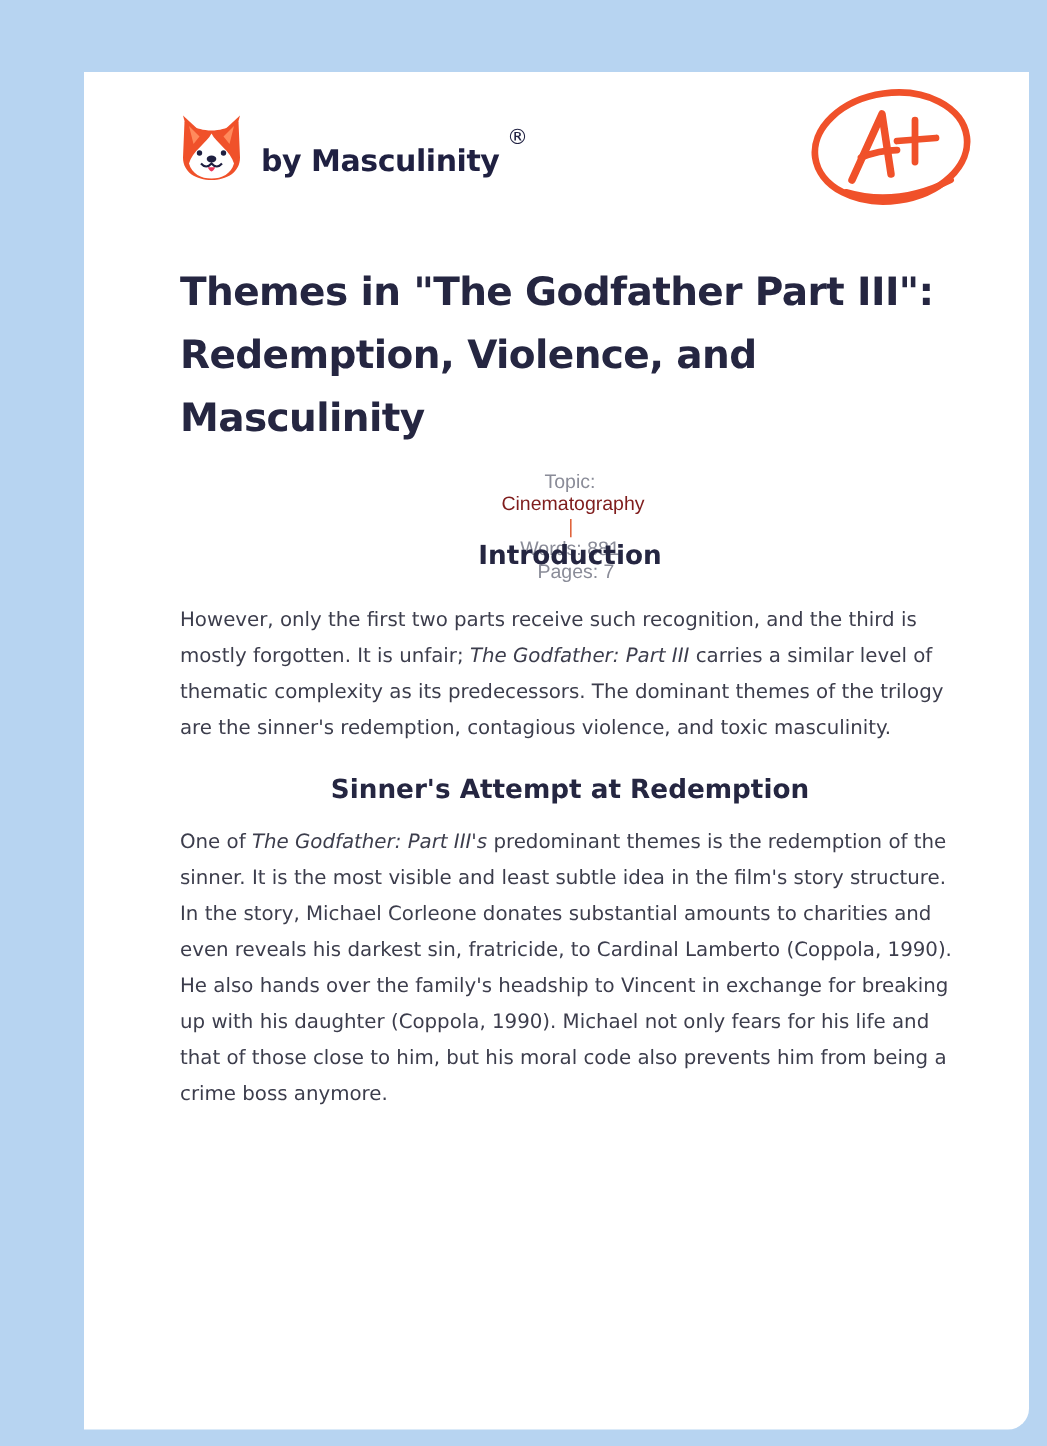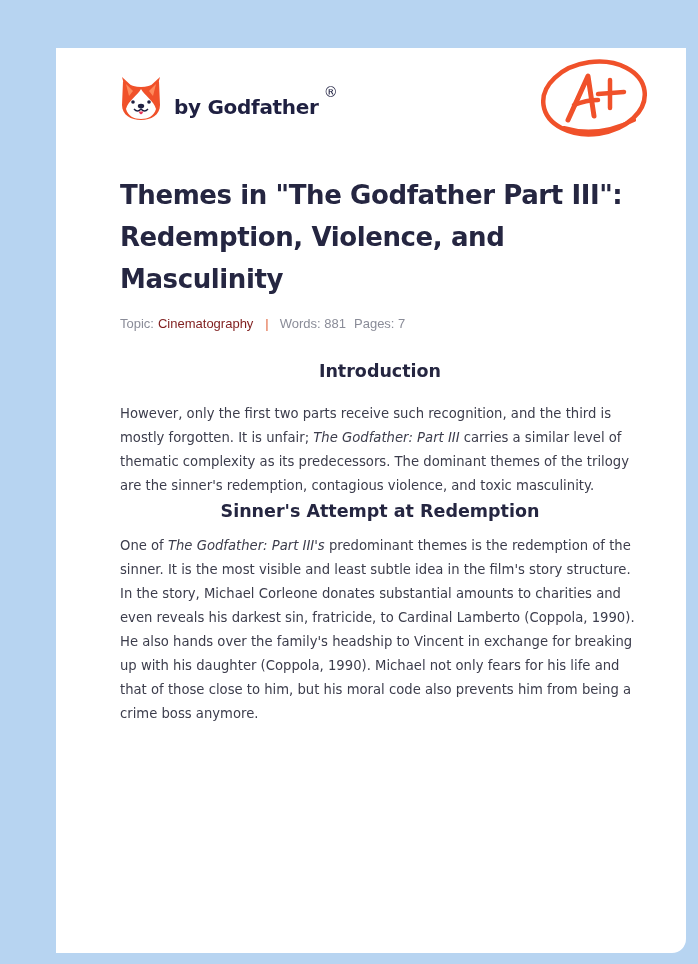--- a/index.html
+++ b/index.html
@@ -82,20 +82,21 @@
     letter-spacing: -0.4px;
   }
   .meta {
     margin-top: 13px;
     font-family: "Liberation Sans", sans-serif;
     font-size: 13px;
     color: #8a8c98;
     display: flex;
     align-items: center;
     height: 20px;
+    flex-direction: column;
   }
   .meta .topic-val {
     color: #7f1d1d;
     margin-left: 4px;
   }
   .meta .sep {
     color: #e0643c;
     margin: 0 11px 0 12px;
   }
   .meta .pages-label {
@@ -104,21 +105,21 @@
   h2 {
     font-family: "DejaVu Sans", sans-serif;
     font-weight: bold;
     font-size: 17.5px;
     color: #252641;
     margin: 0;
     line-height: 26px;
     text-align: center;
   }
   .h-intro { margin-top: 25px; }
-  .h-sinner { }
+  .h-sinner { margin-top: 16px; }
   p {
     font-family: "DejaVu Sans", sans-serif;
     font-size: 13.2px;
     line-height: 24px;
     color: #3c3d4c;
     margin: 0;
   }
   .p1 { margin-top: 11px; }
   .p2, .p5 { margin-top: 18px; }
   .p4 { margin-top: 10px; }
@@ -144,21 +145,21 @@
 
         <circle cx="13" cy="27" r="1.8" fill="#1f2041"></circle>
         <circle cx="29" cy="27" r="1.8" fill="#1f2041"></circle>
 
         <ellipse cx="21" cy="31" rx="3.2" ry="2.3" fill="#1f2041"></ellipse>
 
         <path d="M14 34 Q17.5 38 21 34 Q24.5 38 28 34" stroke="#1f2041" stroke-width="1.4" fill="none"></path>
 
         <path d="M18.5 36.5 Q21 42 23.5 36.5 Z" fill="#e8365a"></path>
       </svg>
-      <span class="logo-text">by Godfather</span>
+      <span class="logo-text">by Masculinity</span>
       <span class="logo-reg">®</span>
     </div>
     <svg class="grade-badge" viewBox="0 0 112 82">
       <ellipse cx="56" cy="40" rx="51" ry="36" transform="rotate(-8 56 40)" fill="none" stroke="#f0512a" stroke-width="4.5" stroke-dasharray="290 25" stroke-linecap="round"></ellipse>
       <path d="M30 62 L50 18 L56 58" fill="none" stroke="#f0512a" stroke-width="5" stroke-linecap="round" stroke-linejoin="round"></path>
       <path d="M36 47 Q48 42 60 42" fill="none" stroke="#f0512a" stroke-width="4.5" stroke-linecap="round"></path>
       <path d="M72 22 L72 50" fill="none" stroke="#f0512a" stroke-width="4.5" stroke-linecap="round"></path>
       <path d="M60 36 L86 34" fill="none" stroke="#f0512a" stroke-width="4.5" stroke-linecap="round"></path>
       <path d="M26 70 Q60 80 96 62" fill="none" stroke="#f0512a" stroke-width="4" stroke-linecap="round"></path>
     </svg>

